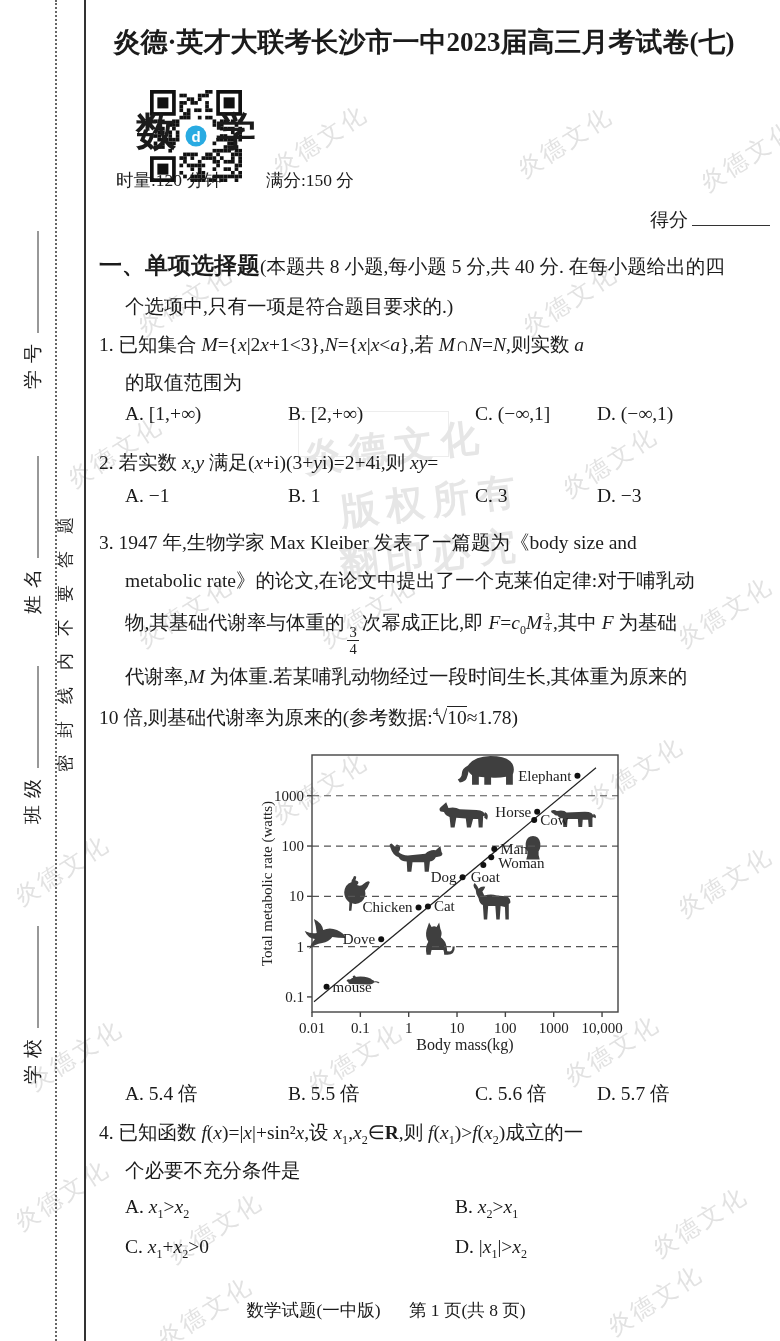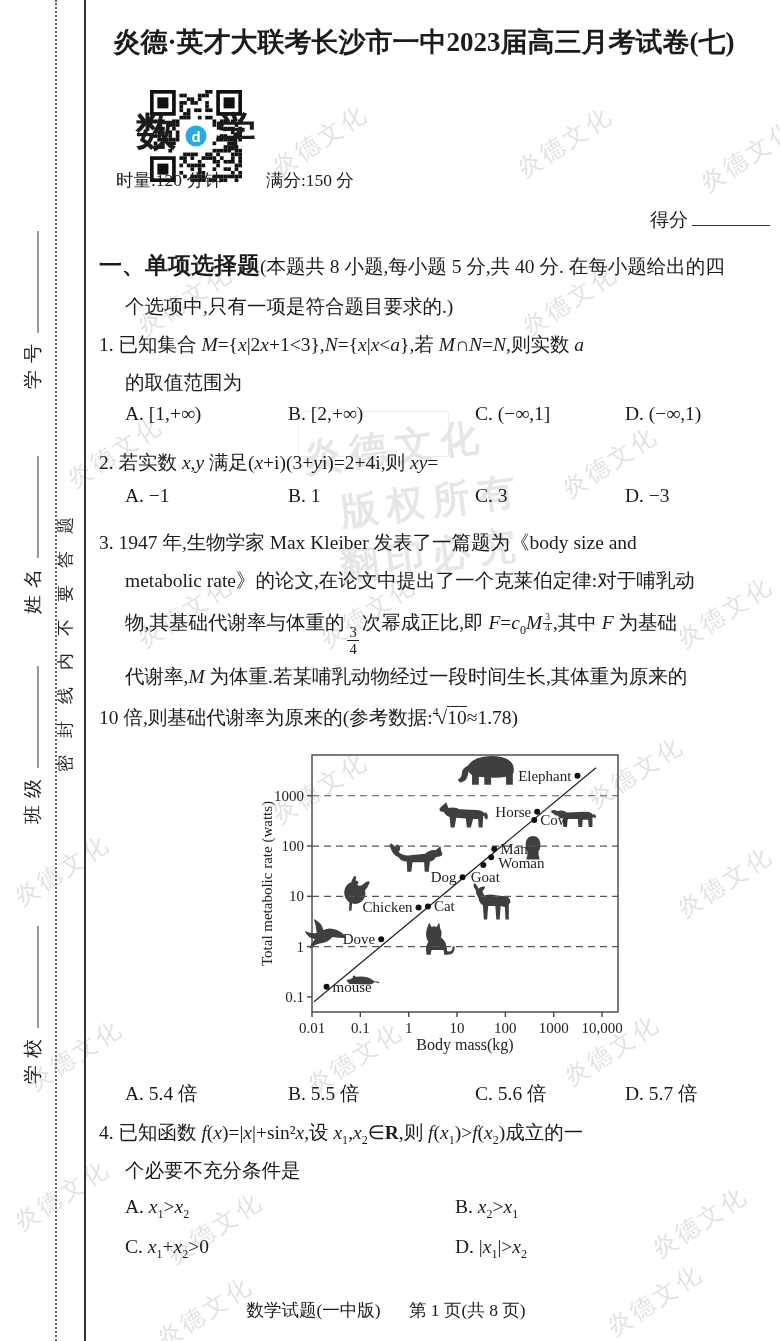--- a/index.html
+++ b/index.html
@@ -28,21 +28,21 @@
   .meta{left:96px;top:168px;width:656px;text-align:left;font-size:17.5px;}
   .meta span{margin:0 20px;}
   .score{left:650px;top:206px;font-size:19px;}
   .score .blank-line{width:78px;}
   .qr{left:150px;top:90px;width:92px;height:92px;}
   .tline{white-space:nowrap;font-size:19.5px;line-height:29px;}
   .ind0{left:99px;} .ind1{left:125px;}
   .bold-h{font-family:Liberation Mono, monospace;font-weight:bold;font-size:23px;}
   .opt-row{left:0;width:780px;height:30px;}
   .opt{position:absolute;white-space:nowrap;font-size:19.5px;}
-  .o1{left:125px;} .o2{left:288px;text-align:center;} .o3{left:455px;margin-left:20px;} .o4{left:625px;}
+  .o1{left:125px;} .o2{left:288px;text-align:center;} .o3{left:455px;margin-left:20px;} .o4{left:597px;}
   .q4o2{left:455px;}
   i{font-family:"Liberation Serif",serif;}
   sub{font-size:0.62em;} sup{font-size:0.62em;}
   .frac{display:inline-flex;flex-direction:column;align-items:center;vertical-align:-0.55em;
         font-size:0.75em;line-height:1.12;margin:0 3px;}
   .frac>span:first-child{border-bottom:1.3px solid #222;padding:0 2px;}
   .frac.sup{font-size:0.48em;vertical-align:0.95em;line-height:1.05;margin:0 1px;}
   .rad{font-size:0.6em;vertical-align:0.7em;margin-right:-2px;}
   .vinc{border-top:1.4px solid #222;}
   .chart-wrap{left:250px;top:742px;width:400px;height:335px;}

